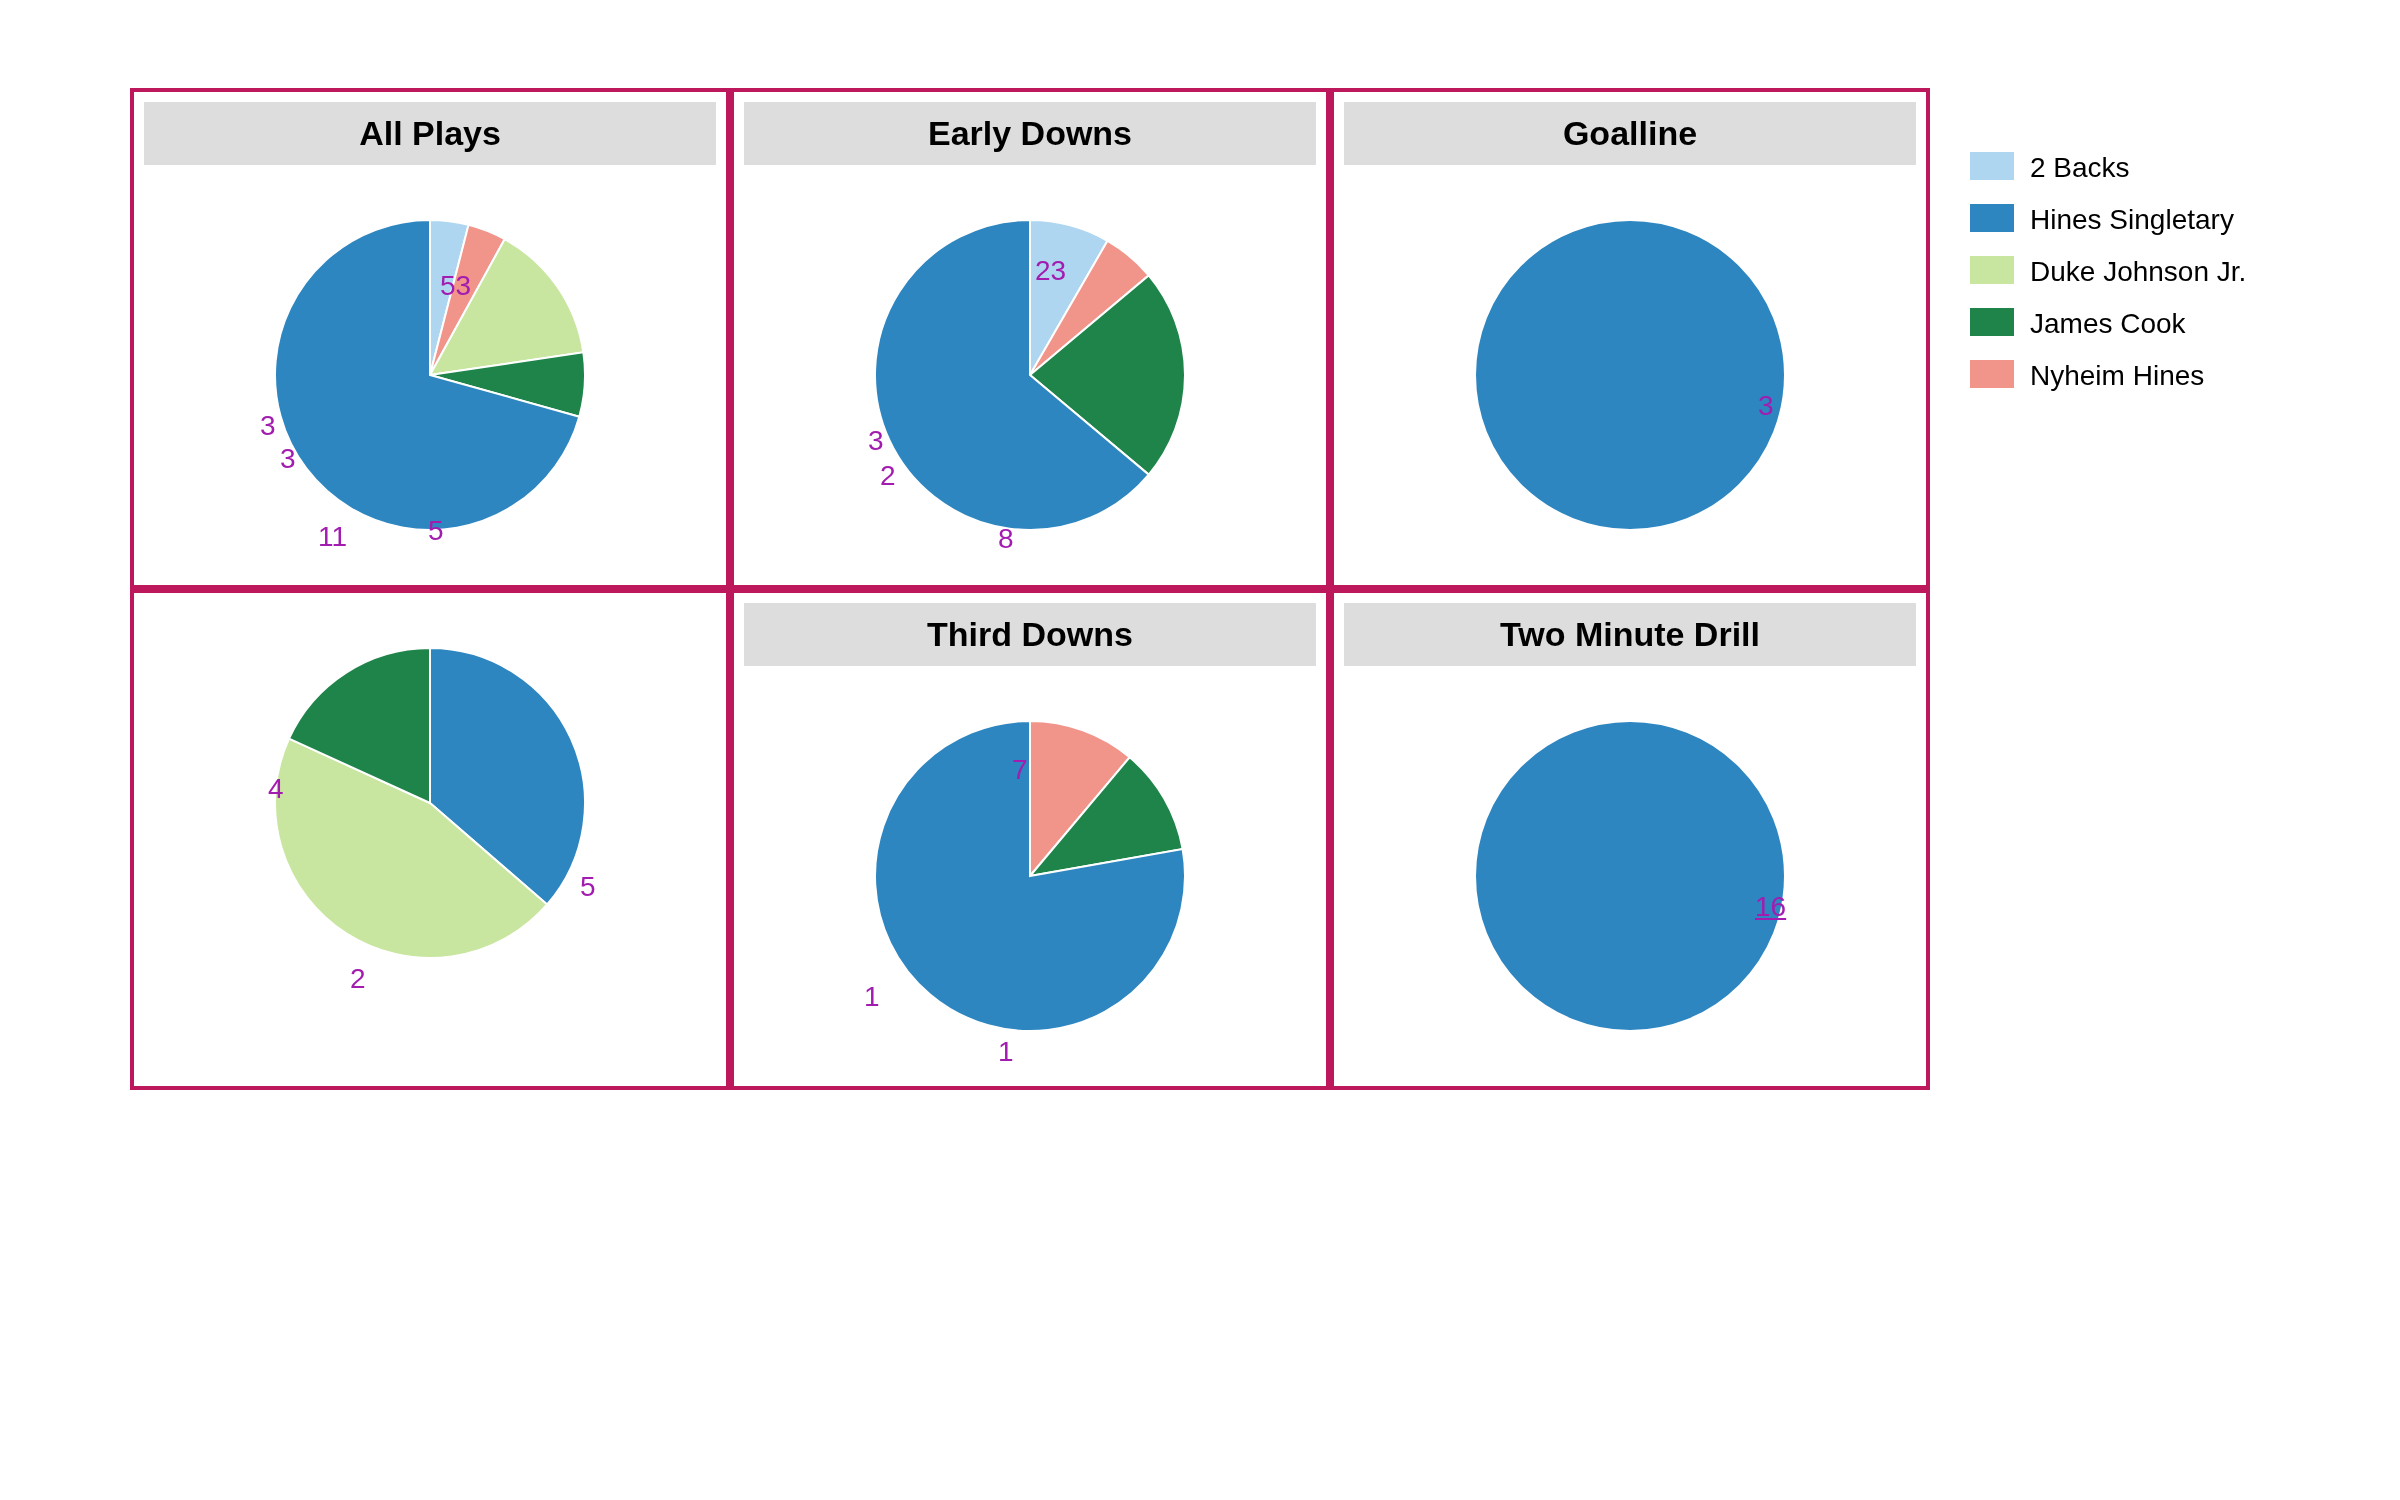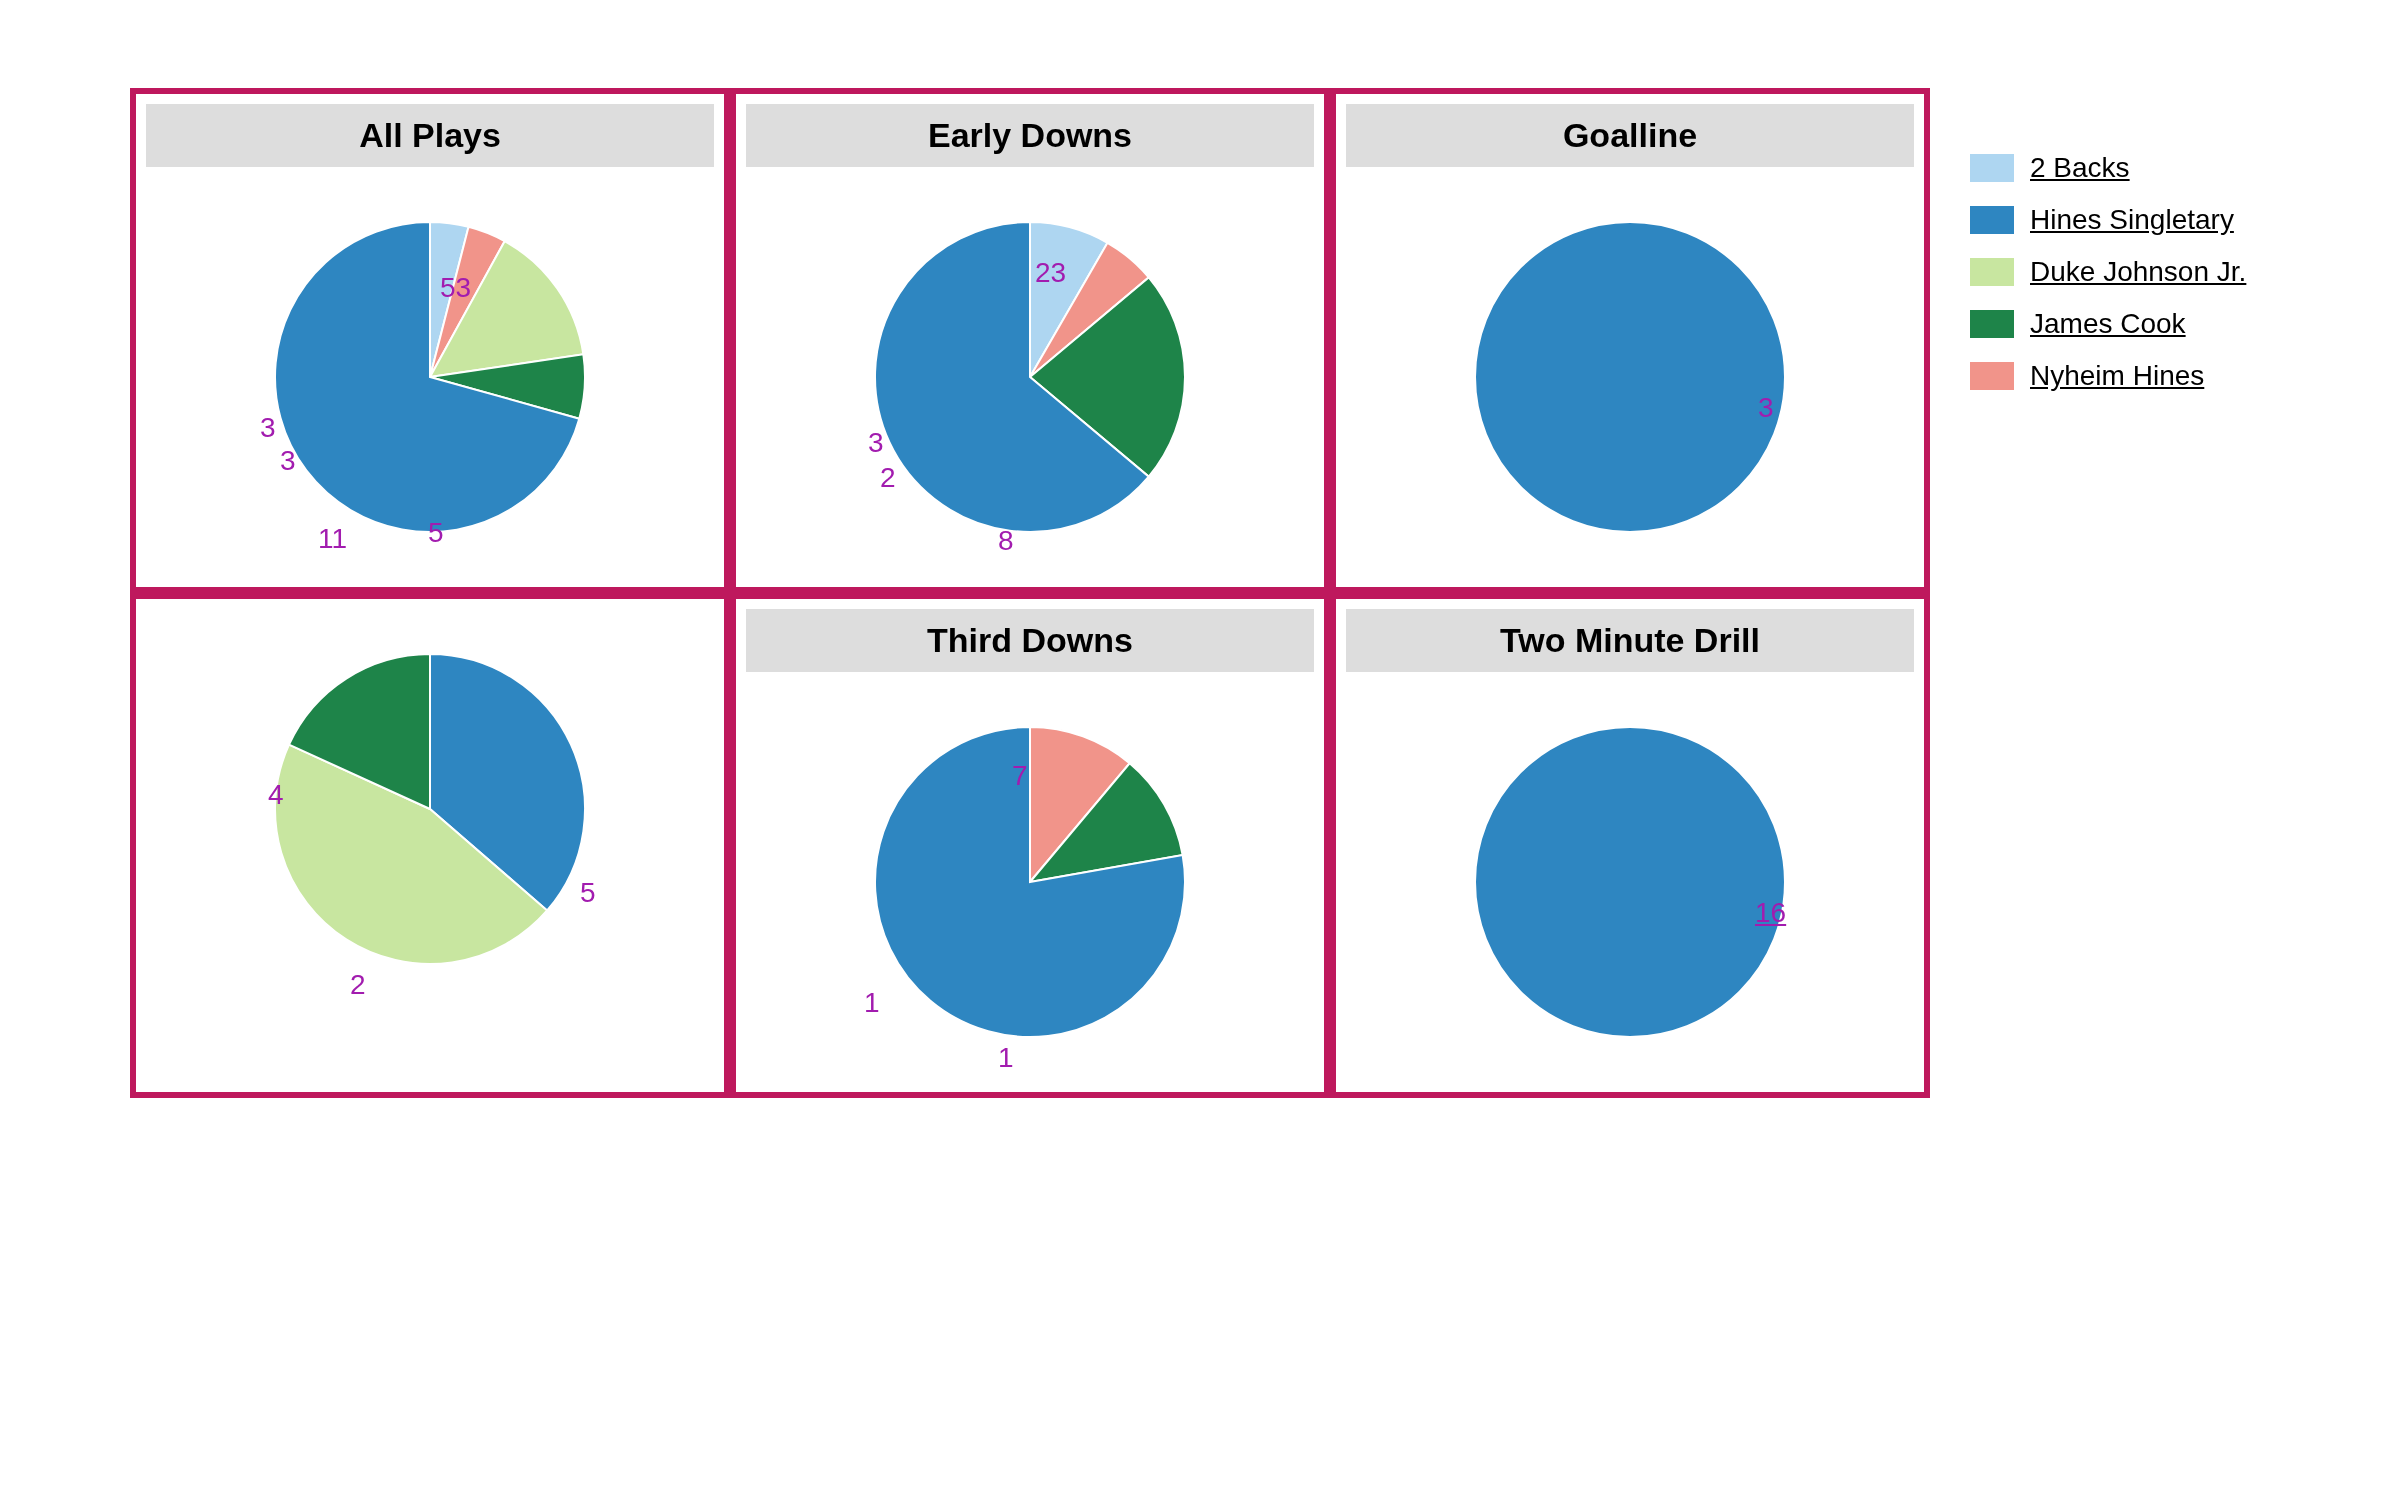--- a/index.html
+++ b/index.html
@@ -37,21 +37,21 @@
       gap: 0px;
     }
     .grid-area {
       display: grid;
       grid-template-columns: 1fr 1fr 1fr;
       grid-template-rows: 1fr 1fr;
       gap: 0px;
       width: 1800px;
     }
     .chart-cell {
-      border: 6px solid #be185d;
+      border: 4px solid #be185d;
       background: #fff;
       display: flex;
       flex-direction: column;
       align-items: center;
       padding: 10px 10px 20px 10px;
       position: relative;
     }
     .chart-title {
       font-size: 34px;
       font-weight: bold;
@@ -84,23 +84,22 @@
       padding: 40px 20px 20px 40px;
       min-width: 340px;
     }
     .legend-title {
       font-size: 38px;
       font-weight: bold;
       margin-bottom: 24px;
     }
     .legend-item {
       display: flex;
-      align-items: center;
+      align-items: flex-start;
       margin-bottom: 20px;
-      text-decoration: underline;
     }
     .legend-swatch {
       width: 44px;
       height: 28px;
       margin-right: 16px;
       flex-shrink: 0;
     }
     .legend-label {
       font-size: 28px;
     }

